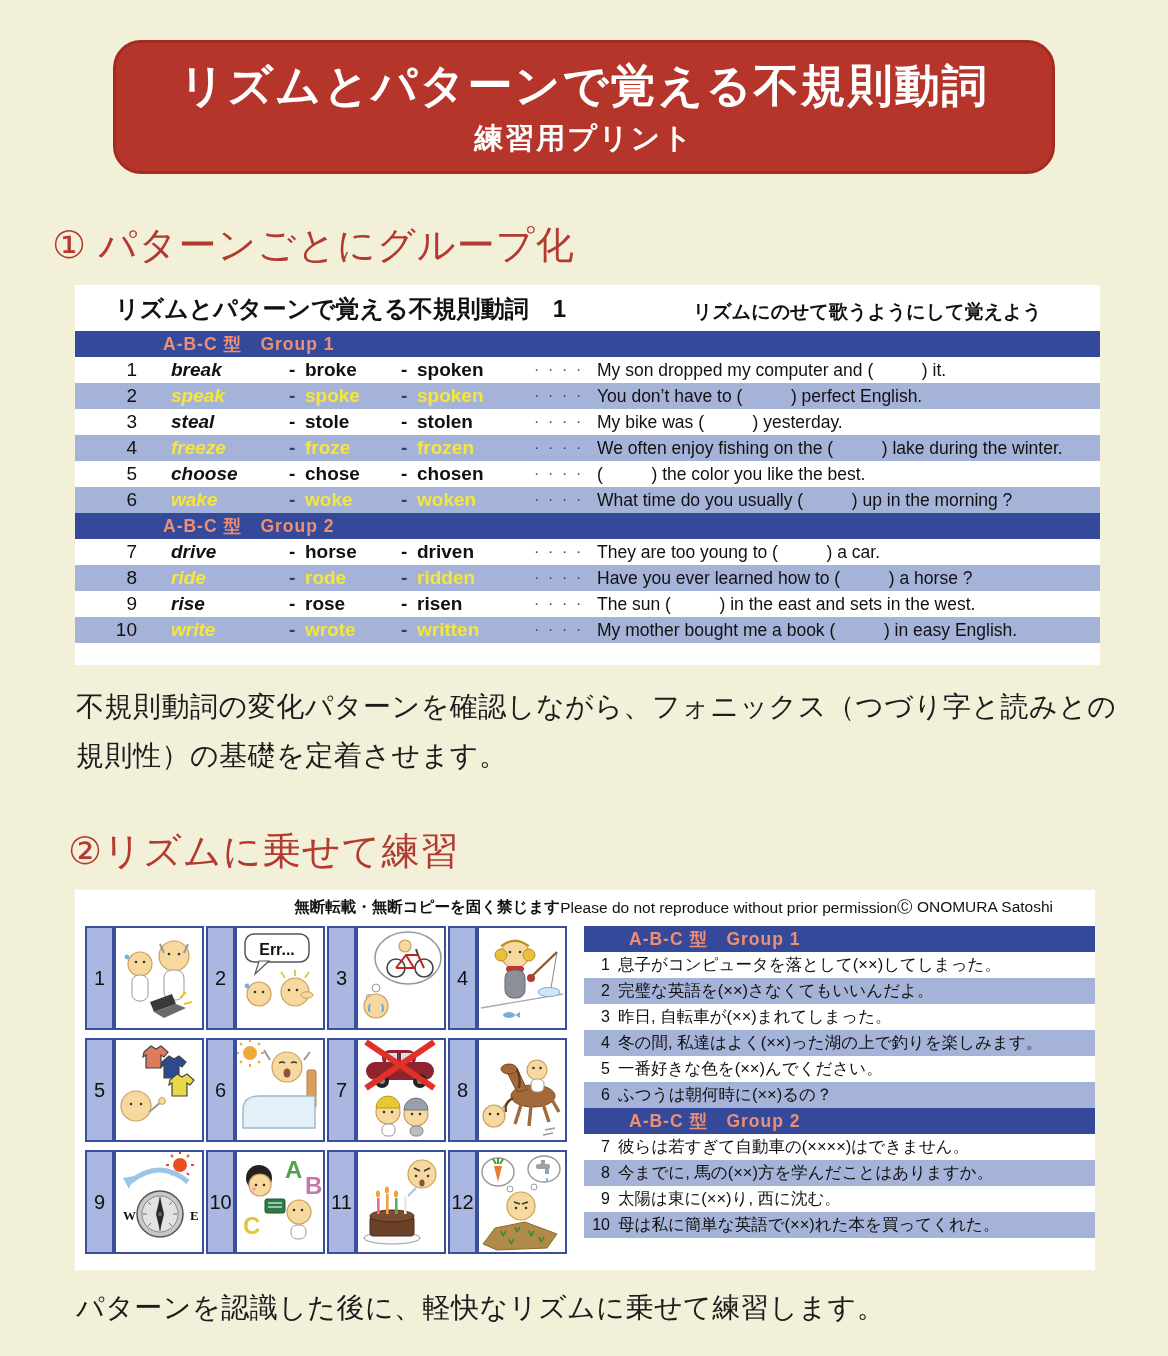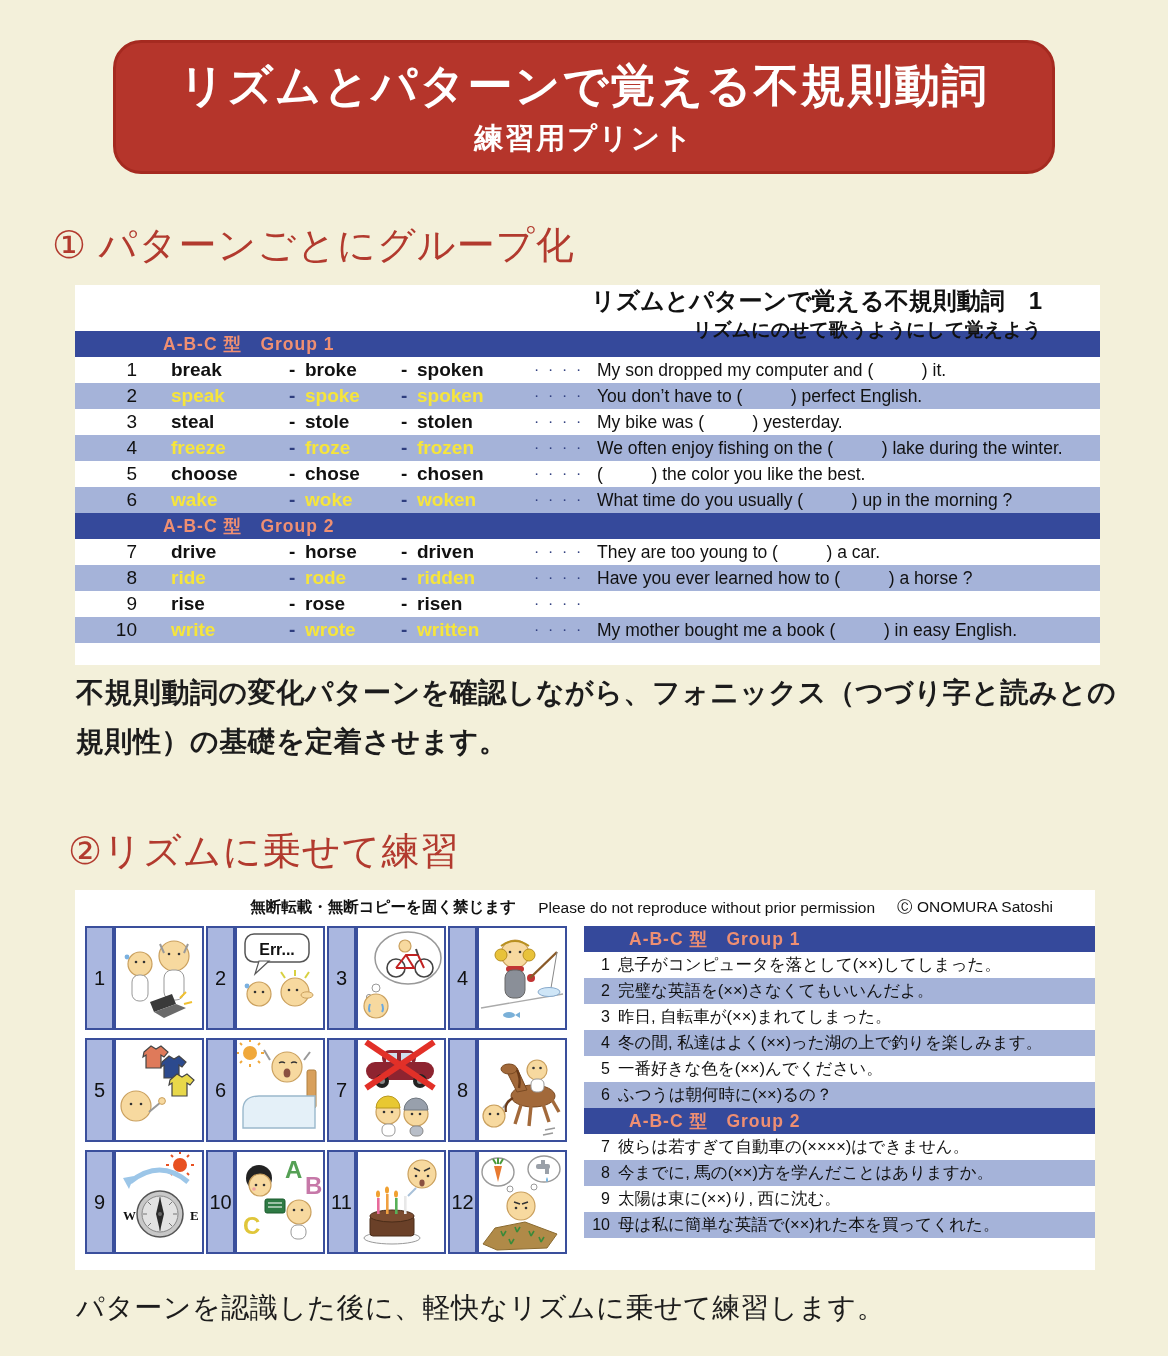--- a/index.html
+++ b/index.html
@@ -20,43 +20,43 @@
   
   .sec-heading{position:absolute;color:#b23a2e;font-size:38px;font-weight:400;letter-spacing:1px;}
   #sec1-heading{left:52px;top:220px;}
   #sec2-heading{left:68px;top:826px;}
   
   .panel{position:absolute;background:#ffffff;}
   #panel1{left:75px;top:285px;width:1025px;height:380px;}
   #panel2{left:75px;top:890px;width:1020px;height:380px;}
   
   .p1-titlebar{height:46px;display:flex;justify-content:space-between;align-items:flex-end;
-    padding:0 58px 6px 40px;box-sizing:border-box;flex-direction:column;}
+    padding:0 58px 6px 40px;box-sizing:border-box;}
   .p1-title{font-size:24px;font-weight:bold;}
   .p1-note{font-size:19px;font-weight:bold;}
   .group-bar{height:26px;background:#35499b;display:flex;align-items:center;
     padding-left:88px;color:#ef8f72;font-weight:bold;font-size:17.5px;letter-spacing:1px;}
   .verb-row{height:26px;display:flex;align-items:center;font-size:19px;}
   .verb-row.hl{background:#a5b3d9;}
   .rnum{width:62px;text-align:right;color:#111;}
   .vcell{font-weight:bold;color:#111;}
   .hl .vcell{color:#f6e53b;}
-  .v1{width:118px;margin-left:34px;}
+  .v1{width:118px;margin-left:34px;font-style:italic;}
   .dash{width:16px;font-weight:bold;color:#111;}
   .hl .dash{color:#2e3d7e;}
   .v2{width:96px;}
   .v3{width:100px;}
   .rdots{width:66px;margin-left:14px;color:#2e3d7e;font-size:11px;letter-spacing:3px;}
   .rsent{flex:1;font-size:17.5px;font-weight:normal;color:#111;white-space:pre;}
   
   .caption{position:absolute;font-size:28px;line-height:1.75;color:#1c1c1c;letter-spacing:0.5px;}
-  #caption1{left:76px;top:668px;width:1048px;font-weight:bold;}
+  #caption1{left:76px;top:682px;width:1048px;}
   #caption2{left:76px;top:1283px;width:1048px;}
   
-  .copyright{display:flex;justify-content:flex-end;align-items:center;gap:22px;
+  .copyright{display:flex;justify-content:flex-end;align-items:center;
     padding:7px 42px 0 0;font-size:15.5px;}
   .cp-jp{font-weight:bold;}
   .p2-body{display:flex;padding:8px 0 0 10px;}
   .grid{width:482px;display:flex;flex-direction:column;gap:8px;}
   .grid-row{display:flex;gap:2px;}
   .cell{display:flex;}
   .cell-num{width:25px;background:#aab7e0;border:2px solid #3a4f9c;
     display:flex;align-items:center;justify-content:center;font-size:20px;color:#111;}
   .cell-pic{width:86px;height:100px;background:#fff;border:2px solid #3a4f9c;}
   .cell-pic svg{display:block;}
@@ -167,20 +167,21 @@
         <span class="rsent">Have you ever learned how to (          ) a horse ?</span>
       </div>
       <div class="verb-row">
         <span class="rnum">9</span>
         <span class="vcell v1">rise</span>
         <span class="dash">-</span>
         <span class="vcell v2">rose</span>
         <span class="dash">-</span>
         <span class="vcell v3">risen</span>
         <span class="rdots">・・・・</span>
+        <span class="rsent">The sun (          ) in the east and sets in the west.</span>
       </div>
       <div class="verb-row hl">
         <span class="rnum">10</span>
         <span class="vcell v1">write</span>
         <span class="dash">-</span>
         <span class="vcell v2">wrote</span>
         <span class="dash">-</span>
         <span class="vcell v3">written</span>
         <span class="rdots">・・・・</span>
         <span class="rsent">My mother bought me a book (          ) in easy English.</span>

